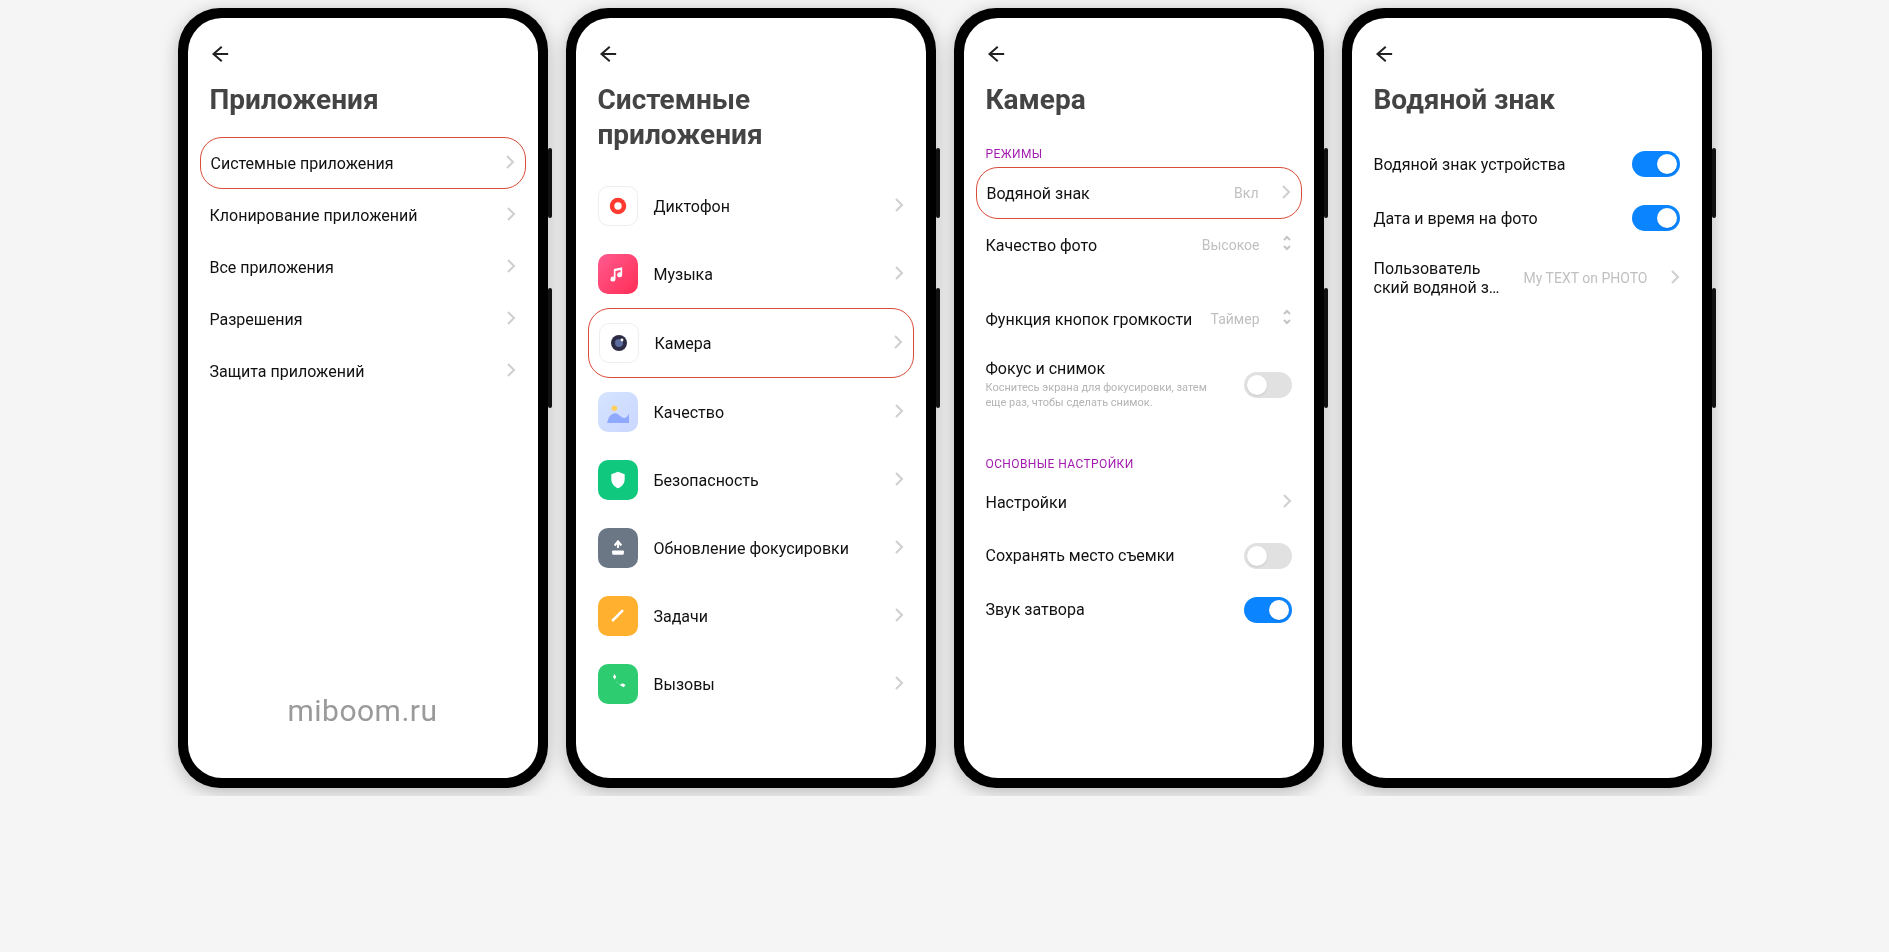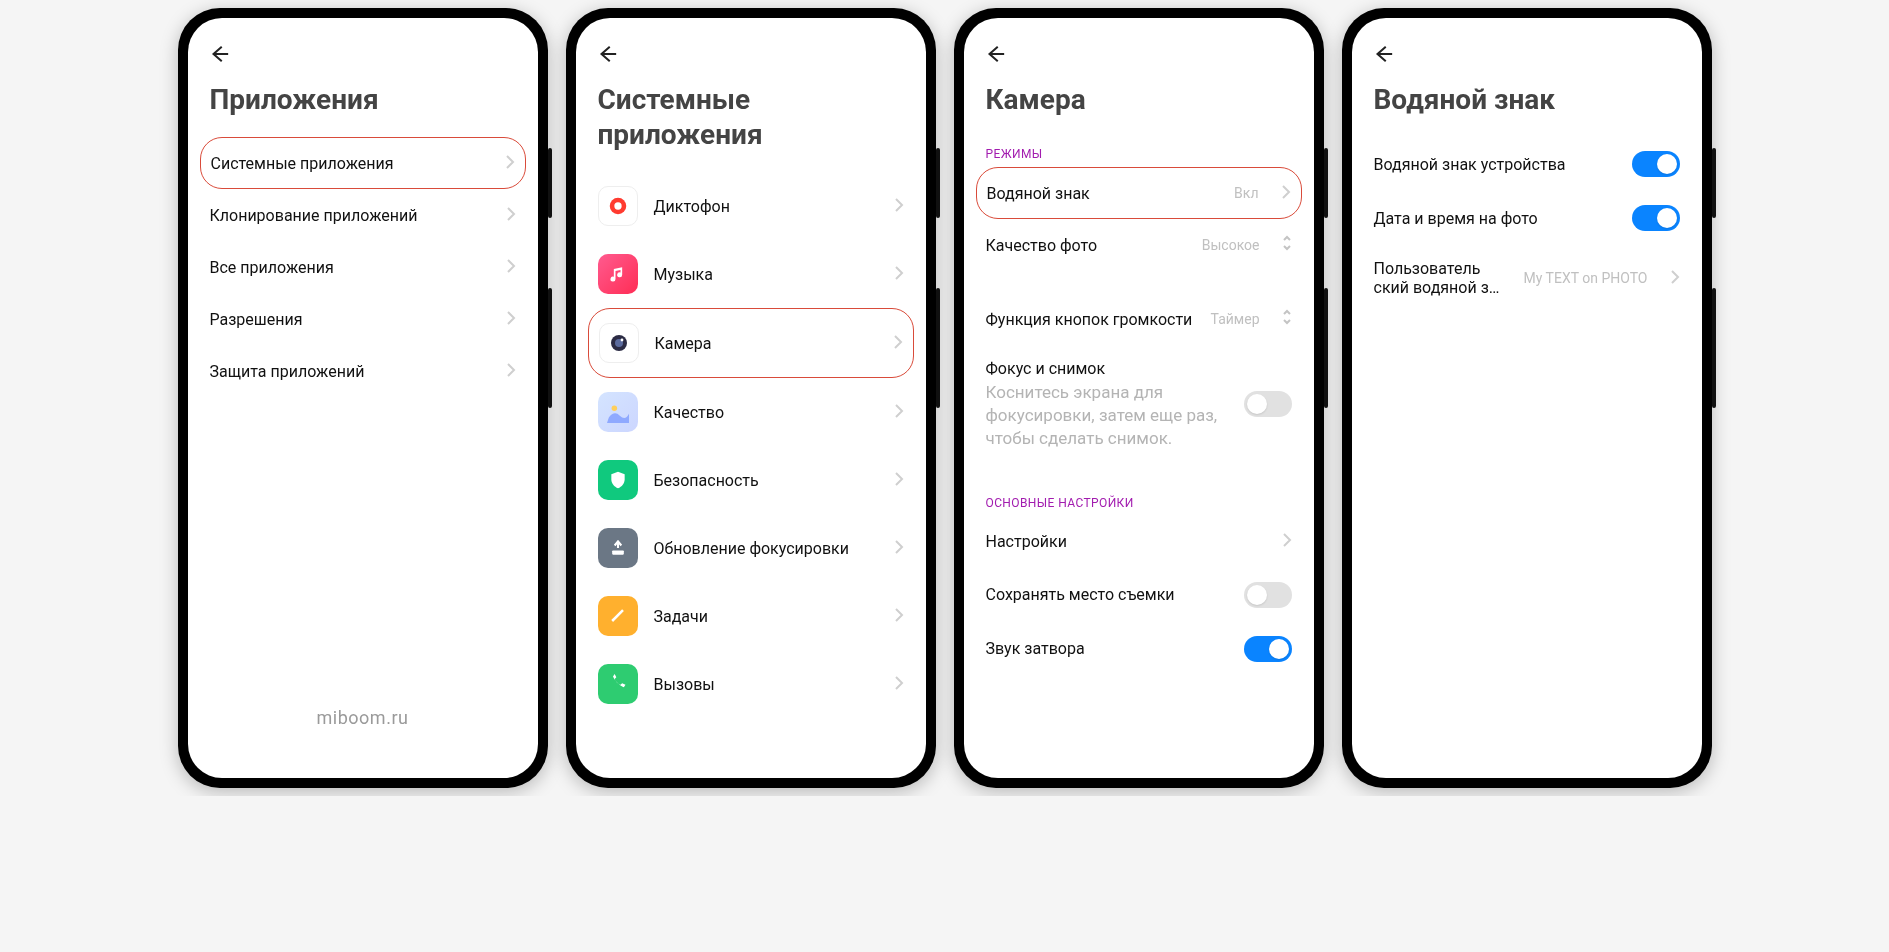--- a/index.html
+++ b/index.html
@@ -63,21 +63,21 @@
   }
   .row {
     display:flex;
     align-items:center;
     padding: 14px 22px;
     gap: 16px;
     position: relative;
     min-height: 52px;
   }
   .row .label { font-size: 16px; color:#111; flex: 1; }
-  .row .sub  { font-size: 17px; color:#b4b4b4; line-height:1.35; margin-top:3px;}
+  .row .sub  { font-size: 11px; color:#b4b4b4; line-height:1.35; margin-top:3px;}
   .row .val  { font-size: 14px; color:#c0c0c0; text-align:right; }
   .row .val-dual { display:flex; flex-direction:column; align-items:flex-end; font-size:13px; color:#c0c0c0; line-height:1.2;}
   .chev { color:#cfcfcf; font-size:18px; margin-left:6px; }
   .chev svg { width:10px; height:16px; stroke:#cfcfcf; stroke-width:2; fill:none; }
   .updown { margin-left:6px; }
   .updown svg { width:10px; height:16px; stroke:#c4c4c4; stroke-width:2; fill:none;}
   .appicon {
     width: 40px; height: 40px; border-radius: 10px;
     display:flex; align-items:center; justify-content:center;
     flex-shrink:0;
@@ -99,21 +99,21 @@
     width:20px; height:20px; background:#fff; border-radius:50%;
     box-shadow: 0 1px 2px rgba(0,0,0,.12);
     transition: left .15s;
   }
   .toggle.on { background:#0a84ff; }
   .toggle.on::after { left:25px; }
   .watermark {
     position:absolute;
     bottom: 50px; left:0; right:0;
     text-align:center;
-    font-size: 18px;
+    font-size: 30px;
     color:#9a9a9a;
     letter-spacing: .5px;
     pointer-events:none;
   }
   .spacer { height: 22px; }
   
   .ic-recorder { background:#fff; border:1px solid #eee; }
   .ic-music { background: linear-gradient(135deg,#ff5b8f,#ff2d55); color:#fff;}
   .ic-camera { background:#fff; border:1px solid #eee;}
   .ic-gallery { background: linear-gradient(135deg,#d4e4ff,#ccd6ff); }

